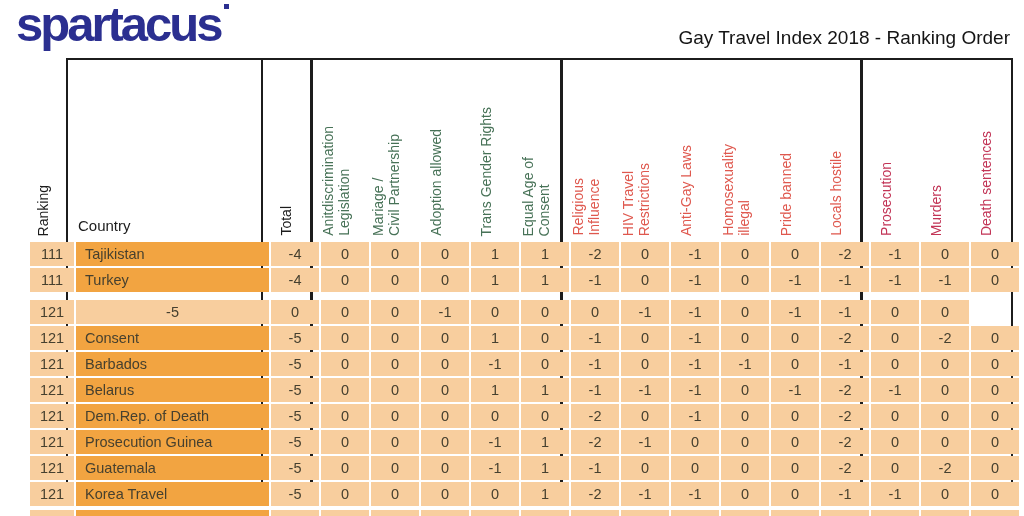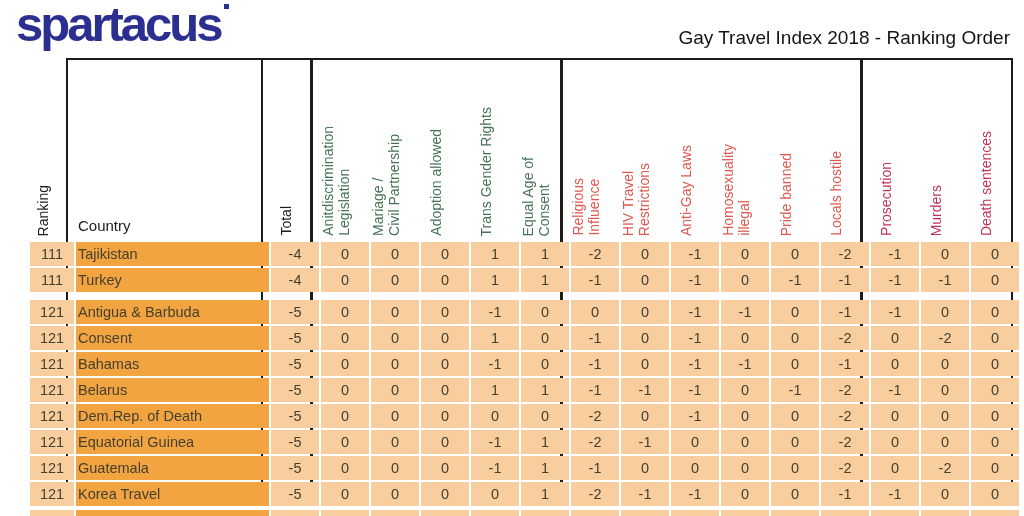--- a/index.html
+++ b/index.html
@@ -42,21 +42,21 @@
     position:absolute;left:30px;width:989px;height:24px;
     display:grid;grid-template-columns:44px 193px 48px repeat(14,48px);
     column-gap:2px;
   }
   .cell{
     background:#f8ce9e;color:#46402f;font-size:14.5px;
     display:flex;align-items:center;justify-content:center;
     overflow:hidden;
   }
   .cell-country{
-    background:#f2a441;justify-content:flex-start;padding-left:2px;
+    background:#f2a441;justify-content:flex-start;padding-left:9px;
     white-space:nowrap;
   }
   .sliver{height:8px;}
 </style>
 </head>
 <body>
 
 <div class="page">
 
   <div class="logo"><span>spartacus</span><span class="tm"></span></div>
@@ -162,21 +162,20 @@
         <div class="cell">-1</div>
         <div class="cell">0</div>
         <div class="cell">-1</div>
         <div class="cell">-1</div>
         <div class="cell">-1</div>
         <div class="cell">-1</div>
         <div class="cell">0</div>
       </div>
       <div class="row" style="top: 300px;">
         <div class="cell">121</div>
-        <div class="cell cell-country">Antigua &amp; Barbuda</div>
         <div class="cell">-5</div>
         <div class="cell">0</div>
         <div class="cell">0</div>
         <div class="cell">0</div>
         <div class="cell">-1</div>
         <div class="cell">0</div>
         <div class="cell">0</div>
         <div class="cell">0</div>
         <div class="cell">-1</div>
         <div class="cell">-1</div>
@@ -200,21 +199,21 @@
         <div class="cell">-1</div>
         <div class="cell">0</div>
         <div class="cell">0</div>
         <div class="cell">-2</div>
         <div class="cell">0</div>
         <div class="cell">-2</div>
         <div class="cell">0</div>
       </div>
       <div class="row" style="top: 352px;">
         <div class="cell">121</div>
-        <div class="cell cell-country">Bahamas</div>
+        <div class="cell cell-country">Barbados</div>
         <div class="cell">-5</div>
         <div class="cell">0</div>
         <div class="cell">0</div>
         <div class="cell">0</div>
         <div class="cell">-1</div>
         <div class="cell">0</div>
         <div class="cell">-1</div>
         <div class="cell">0</div>
         <div class="cell">-1</div>
         <div class="cell">-1</div>
@@ -257,21 +256,21 @@
         <div class="cell">-1</div>
         <div class="cell">0</div>
         <div class="cell">0</div>
         <div class="cell">-2</div>
         <div class="cell">0</div>
         <div class="cell">0</div>
         <div class="cell">0</div>
       </div>
       <div class="row" style="top: 430px;">
         <div class="cell">121</div>
-        <div class="cell cell-country">Equatorial Guinea</div>
+        <div class="cell cell-country">Prosecution Guinea</div>
         <div class="cell">-5</div>
         <div class="cell">0</div>
         <div class="cell">0</div>
         <div class="cell">0</div>
         <div class="cell">-1</div>
         <div class="cell">1</div>
         <div class="cell">-2</div>
         <div class="cell">-1</div>
         <div class="cell">0</div>
         <div class="cell">0</div>

